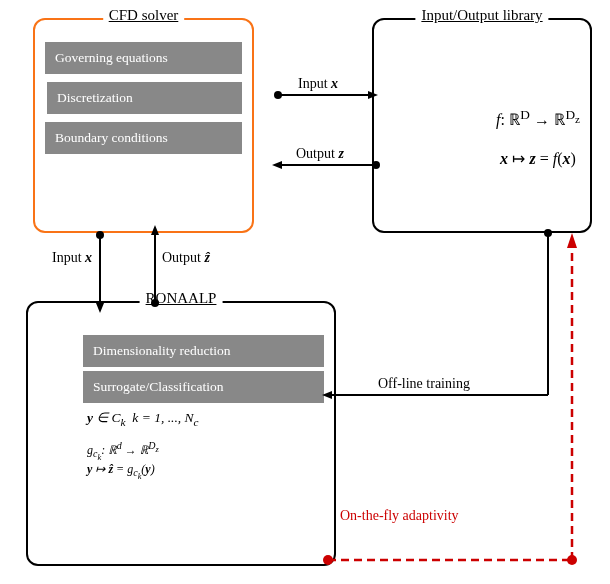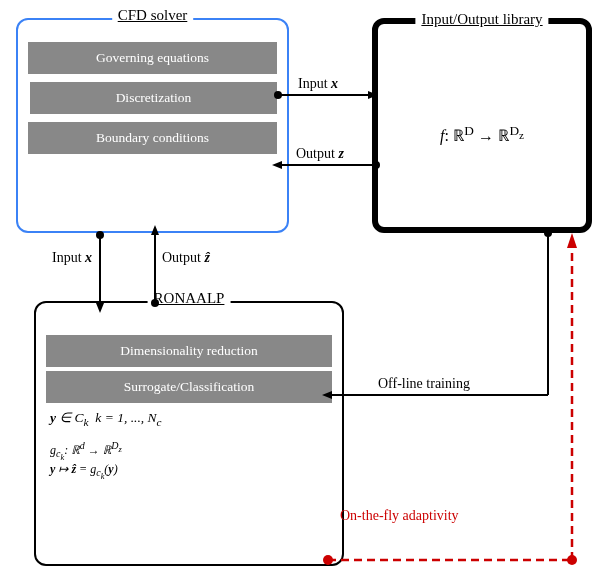--- a/index.html
+++ b/index.html
@@ -15,43 +15,42 @@
     .diagram-container {
       width: 610px;
       height: 584px;
       position: relative;
     }
 
     
     .cfd-box {
       position: absolute;
       top: 18px;
-      left: 16px;
-      width: 273px;
+      left: 33px;
+      width: 221px;
       height: 215px;
-      border: 2px solid #3b82f6;
+      border: 2px solid #f97316;
       border-radius: 12px;
     }
 
     .cfd-title {
       position: absolute;
       top: -13px;
       left: 50%;
       transform: translateX(-50%);
       background: #fff;
       padding: 0 6px;
       font-size: 15px;
       text-decoration: underline;
       white-space: nowrap;
     }
 
     .gray-block {
       background: #888;
       color: #fff;
-      text-align: center;
       padding: 8px 10px;
       font-size: 13.5px;
       margin: 0 10px;
     }
 
     .cfd-eq-block {
       margin-top: 22px;
     }
 
     .cfd-disc-block {
@@ -63,25 +62,25 @@
       margin-top: 8px;
     }
 
     
     .io-box {
       position: absolute;
       top: 18px;
       right: 18px;
       width: 220px;
       height: 215px;
-      border: 6px solid #000000;
+      border: 2px solid #000000;
       border-radius: 12px;
       display: flex;
       flex-direction: column;
-      align-items: center;
+      align-items: flex-end;
       justify-content: center;
       padding: 10px;
     }
 
     .io-title {
       position: absolute;
       top: -13px;
       left: 50%;
       transform: translateX(-50%);
       background: #fff;
@@ -95,25 +94,26 @@
       font-size: 15px;
       text-align: center;
       line-height: 2;
       margin-top: 26px;
     }
 
     
     .ronaalp-box {
       position: absolute;
       bottom: 18px;
-      left: 34px;
+      left: 26px;
       width: 310px;
       height: 265px;
       border: 2px solid #000;
       border-radius: 12px;
+      padding-left: 45px;
     }
 
     .ronaalp-title {
       position: absolute;
       top: -13px;
       left: 50%;
       transform: translateX(-50%);
       background: #fff;
       padding: 0 6px;
       font-size: 15px;
@@ -178,20 +178,23 @@
       <span>Boundary conditions</span>
     </div>
   </div>
 
   <div class="io-box">
     <span class="io-title">Input/Output library</span>
     <div class="io-formula">
       <div style="font-size:16px; margin-bottom:6px;">
         <i>f</i>: ℝ<sup>D</sup> → ℝ<sup>D<sub>z</sub></sup>
       </div>
+      <div style="font-size:16px;">
+        <b><i>x</i></b> ↦ <b><i>z</i></b> = <i>f</i>(<b><i>x</i></b>)
+      </div>
     </div>
   </div>
 
   <div class="ronaalp-box">
     <span class="ronaalp-title">RONAALP</span>
     <div class="gray-block ronaalp-dim-block">
       <span>Dimensionality reduction</span>
     </div>
     <div class="gray-block ronaalp-clust-block">
       <span>Surrogate/Classification</span>

